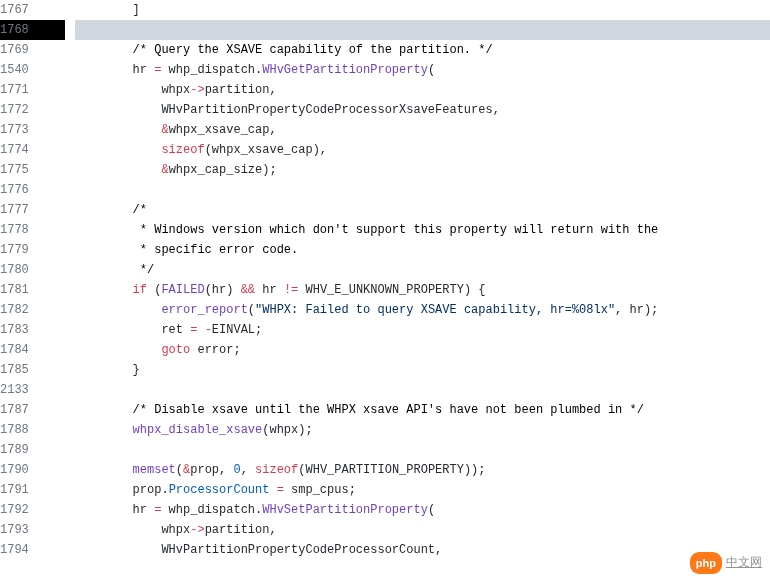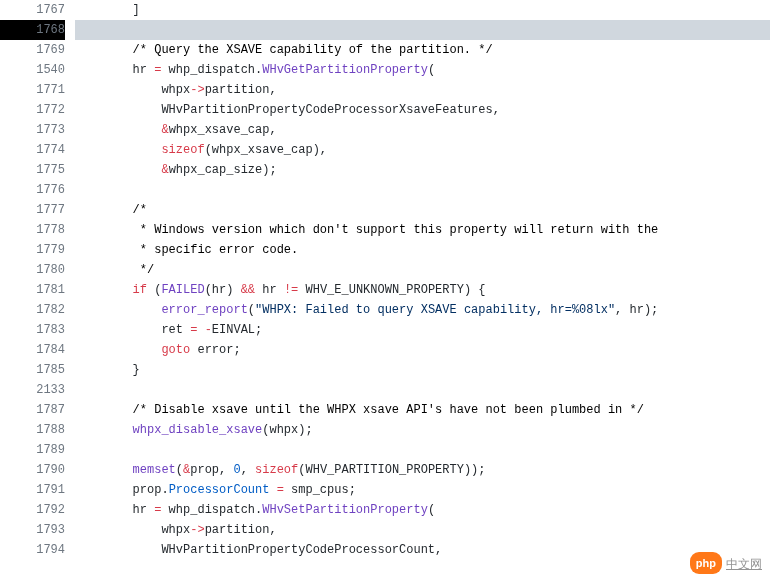--- a/index.html
+++ b/index.html
@@ -13,40 +13,39 @@
     overflow: hidden;
     position: relative;
   }
   .code-container {
     display: flex;
     width: 100%;
   }
   .gutter {
     width: 75px;
     flex-shrink: 0;
-    text-align: right;
     padding-right: 10px;
     color: #6e7781;
     user-select: none;
   }
   .gutter .ln { height: 20px; }
   .code {
     flex: 1;
     white-space: pre;
     overflow: hidden;
   }
   .code .line { height: 20px; }
   .line.hl { background: #f6f8fa; }
   .gutter .ln.hl { background: #000000; }
   .watermark {
     position: absolute;
     right: 8px;
     bottom: 6px;
     display: flex;
-    align-items: flex-end;
+    align-items: flex-start;
     gap: 4px;
     opacity: 0.9;
   }
   .watermark .badge {
     background: #ff6a00;
     color: #fff;
     font-family: Arial, sans-serif;
     font-weight: bold;
     font-size: 11px;
     padding: 1px 6px;

